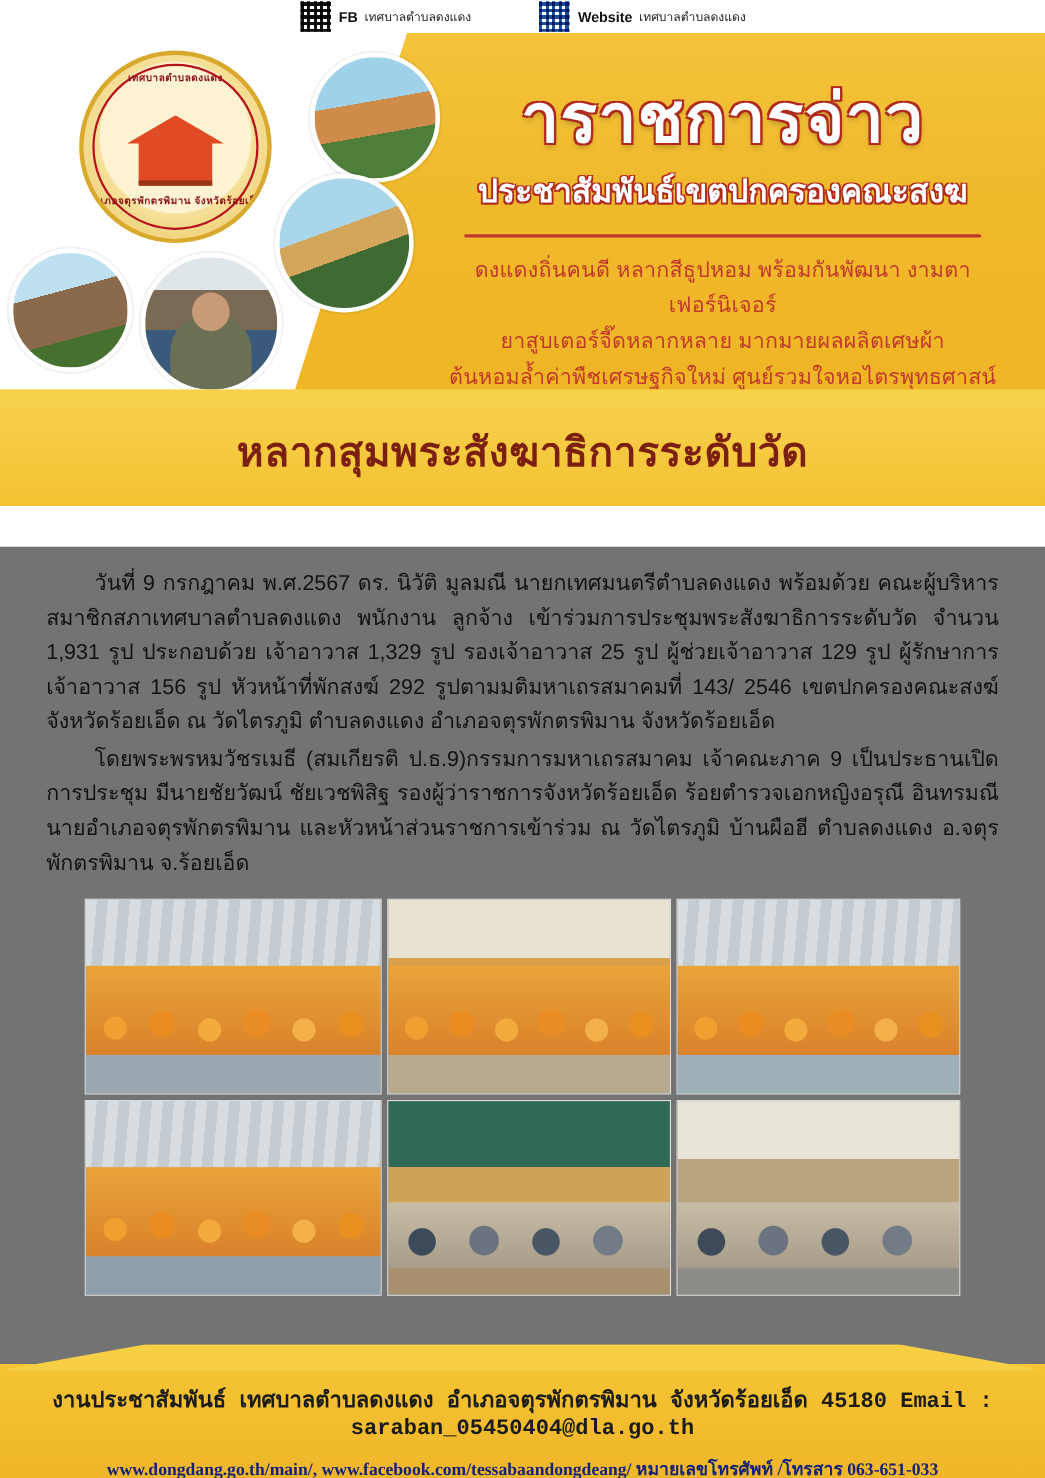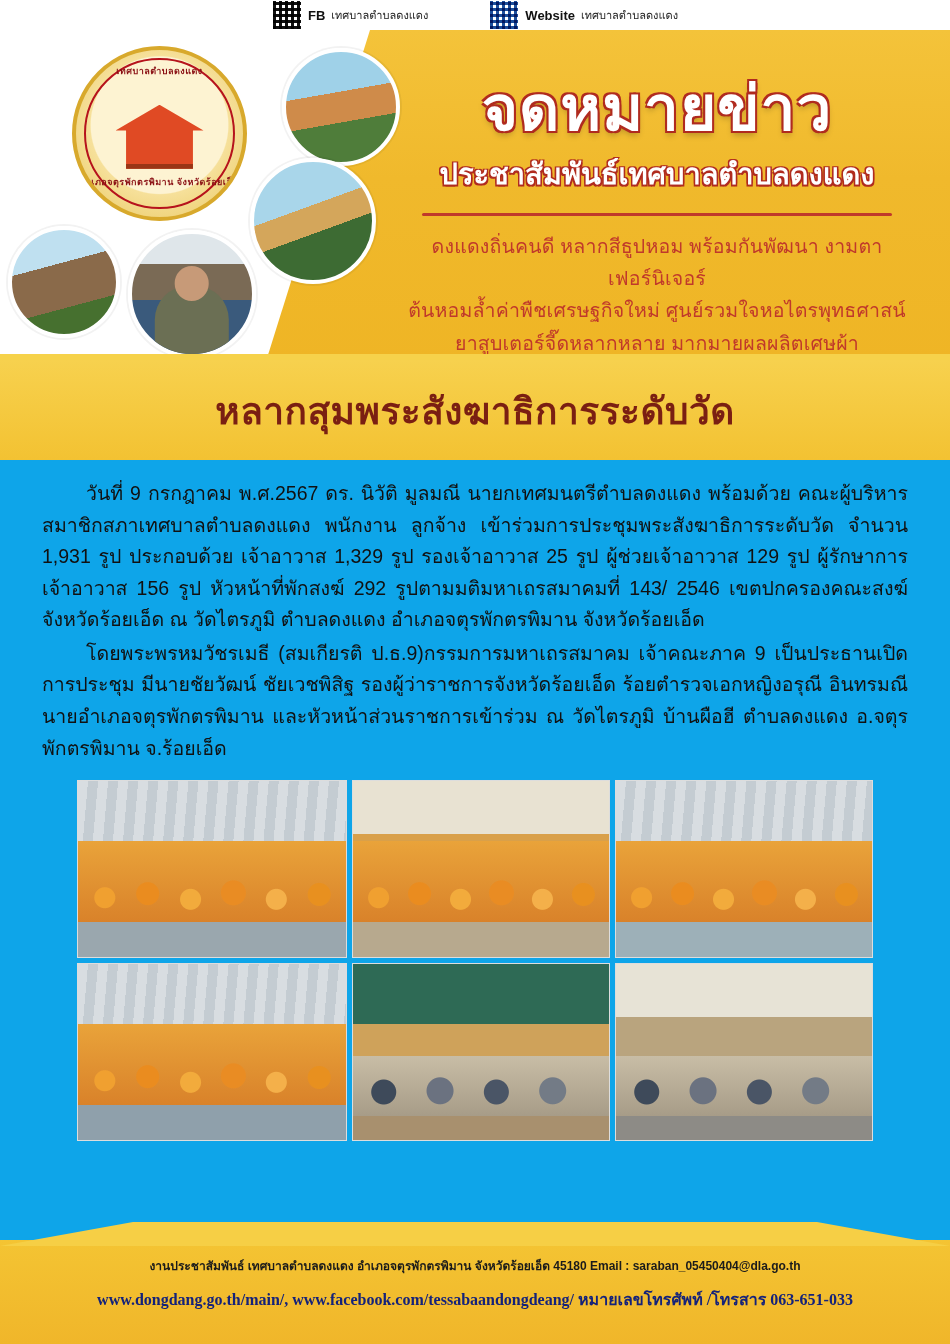--- a/index.html
+++ b/index.html
@@ -163,22 +163,23 @@
     font-size: 37px;
     font-weight: bold;
     color: #7a1f12;
     letter-spacing: .5px;
   }
 
   
   .body-area {
     position: relative;
     padding: 18px 42px 0 42px;
-    background: #0ea5e9;
+    background: #737373;
     height: 790px;
+    margin-top: 37px;
   }
   .para {
     font-size: 19.5px;
     line-height: 1.62;
     color: #111;
     text-align: justify;
     text-justify: inter-word;
     text-indent: 44px;
     margin-bottom: 2px;
   }
@@ -236,22 +237,22 @@
     text-align: center;
     padding-top: 16px;
   }
   .footer::before{
     content:"";
     position:absolute; left:0; right:0; top:-18px; height:24px;
     background:#f6cf45;
     clip-path: polygon(0 100%, 14% 0, 86% 0, 100% 100%);
   }
   .footer-line1 {
-    font-size: 12px; font-weight: bold; color: #1b1b1b; margin-bottom: 12px;
-    font-family: Liberation Sans, sans-serif;
+    font-size: 20px; font-weight: bold; color: #1b1b1b; margin-bottom: 12px;
+    font-family: Liberation Mono, monospace;
   }
   .footer-line2 {
     font-size: 16px; font-weight: bold; color: #14227a;
     font-family: "Liberation Serif", serif;
   }
 </style>
 </head>
 <body>
 
 <div class="page">
@@ -280,26 +281,26 @@
     </div>
 
     <div class="photo-circle pc1"></div>
     <div class="photo-circle pc2"></div>
     <div class="photo-circle pc3"></div>
     <div class="photo-circle pc4">
       <div class="pc-person"></div>
     </div>
 
     <div class="banner-right">
-      <div class="title-main">จดหมายข่าว</div>
-      <div class="title-sub">ประชาสัมพันธ์เทศบาลตำบลดงแดง</div>
+      <div class="title-main">าราชการจ่าว</div>
+      <div class="title-sub">ประชาสัมพันธ์เขตปกครองคณะสงฆ</div>
       <div class="rule"></div>
       <div class="slogan">ดงแดงถิ่นคนดี หลากสีธูปหอม พร้อมกันพัฒนา งามตาเฟอร์นิเจอร์</div>
+      <div class="slogan">ยาสูบเตอร์จี๊ดหลากหลาย มากมายผลผลิตเศษผ้า</div>
       <div class="slogan">ต้นหอมล้ำค่าพืชเศรษฐกิจใหม่ ศูนย์รวมใจหอไตรพุทธศาสน์</div>
-      <div class="slogan">ยาสูบเตอร์จี๊ดหลากหลาย มากมายผลผลิตเศษผ้า</div>
     </div>
   </div>
 
   <div class="headline-wrap">
     <div class="headline">หลากสุมพระสังฆาธิการระดับวัด</div>
   </div>
 
   <div class="body-area">
     <p class="para">วันที่ 9 กรกฎาคม พ.ศ.2567  ดร. นิวัติ มูลมณี นายกเทศมนตรีตำบลดงแดง  พร้อมด้วย คณะผู้บริหาร สมาชิกสภาเทศบาลตำบลดงแดง  พนักงาน ลูกจ้าง เข้าร่วมการประชุมพระสังฆาธิการระดับวัด จำนวน 1,931 รูป ประกอบด้วย เจ้าอาวาส 1,329 รูป รองเจ้าอาวาส 25 รูป ผู้ช่วยเจ้าอาวาส 129 รูป ผู้รักษาการเจ้าอาวาส 156 รูป หัวหน้าที่พักสงฆ์ 292 รูปตามมติมหาเถรสมาคมที่ 143/ 2546 เขตปกครองคณะสงฆ์จังหวัดร้อยเอ็ด ณ วัดไตรภูมิ ตำบลดงแดง อำเภอจตุรพักตรพิมาน จังหวัดร้อยเอ็ด</p>
     <p class="para">โดยพระพรหมวัชรเมธี (สมเกียรติ ป.ธ.9)กรรมการมหาเถรสมาคม เจ้าคณะภาค 9 เป็นประธานเปิดการประชุม มีนายชัยวัฒน์ ชัยเวชพิสิฐ รองผู้ว่าราชการจังหวัดร้อยเอ็ด  ร้อยตำรวจเอกหญิงอรุณี อินทรมณี นายอำเภอจตุรพักตรพิมาน และหัวหน้าส่วนราชการเข้าร่วม ณ วัดไตรภูมิ บ้านผือฮี ตำบลดงแดง อ.จตุรพักตรพิมาน จ.ร้อยเอ็ด</p>

